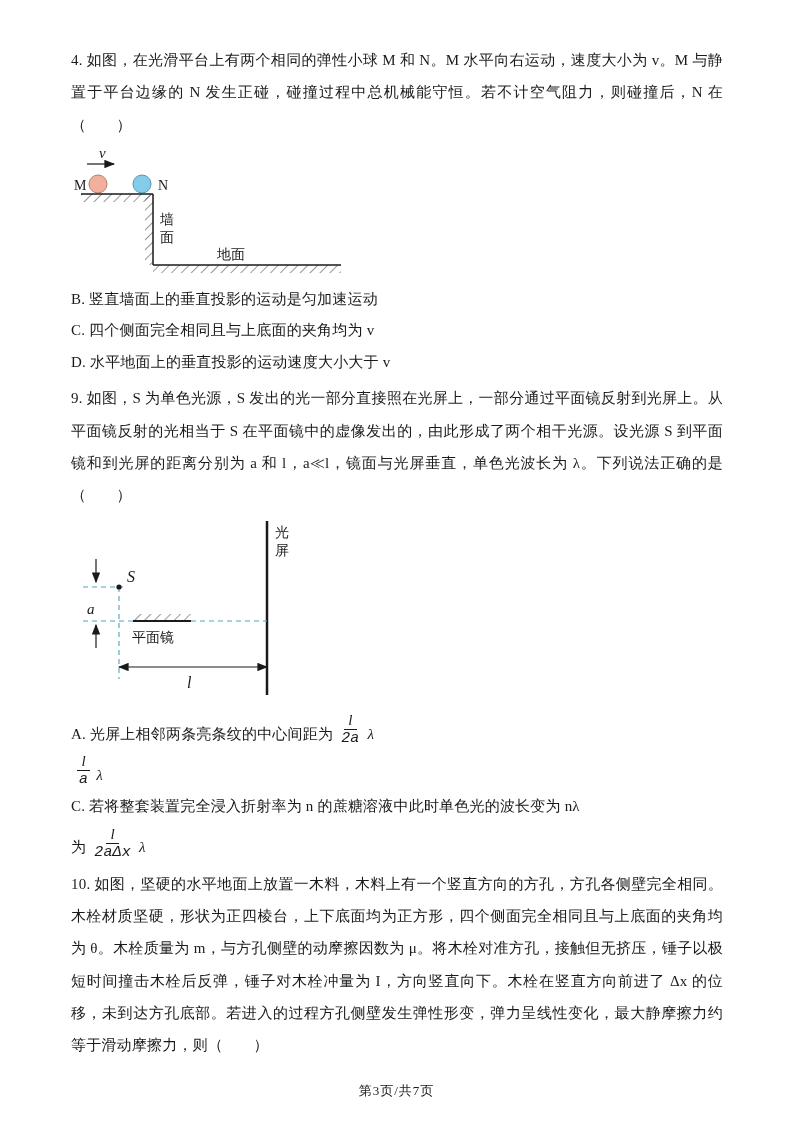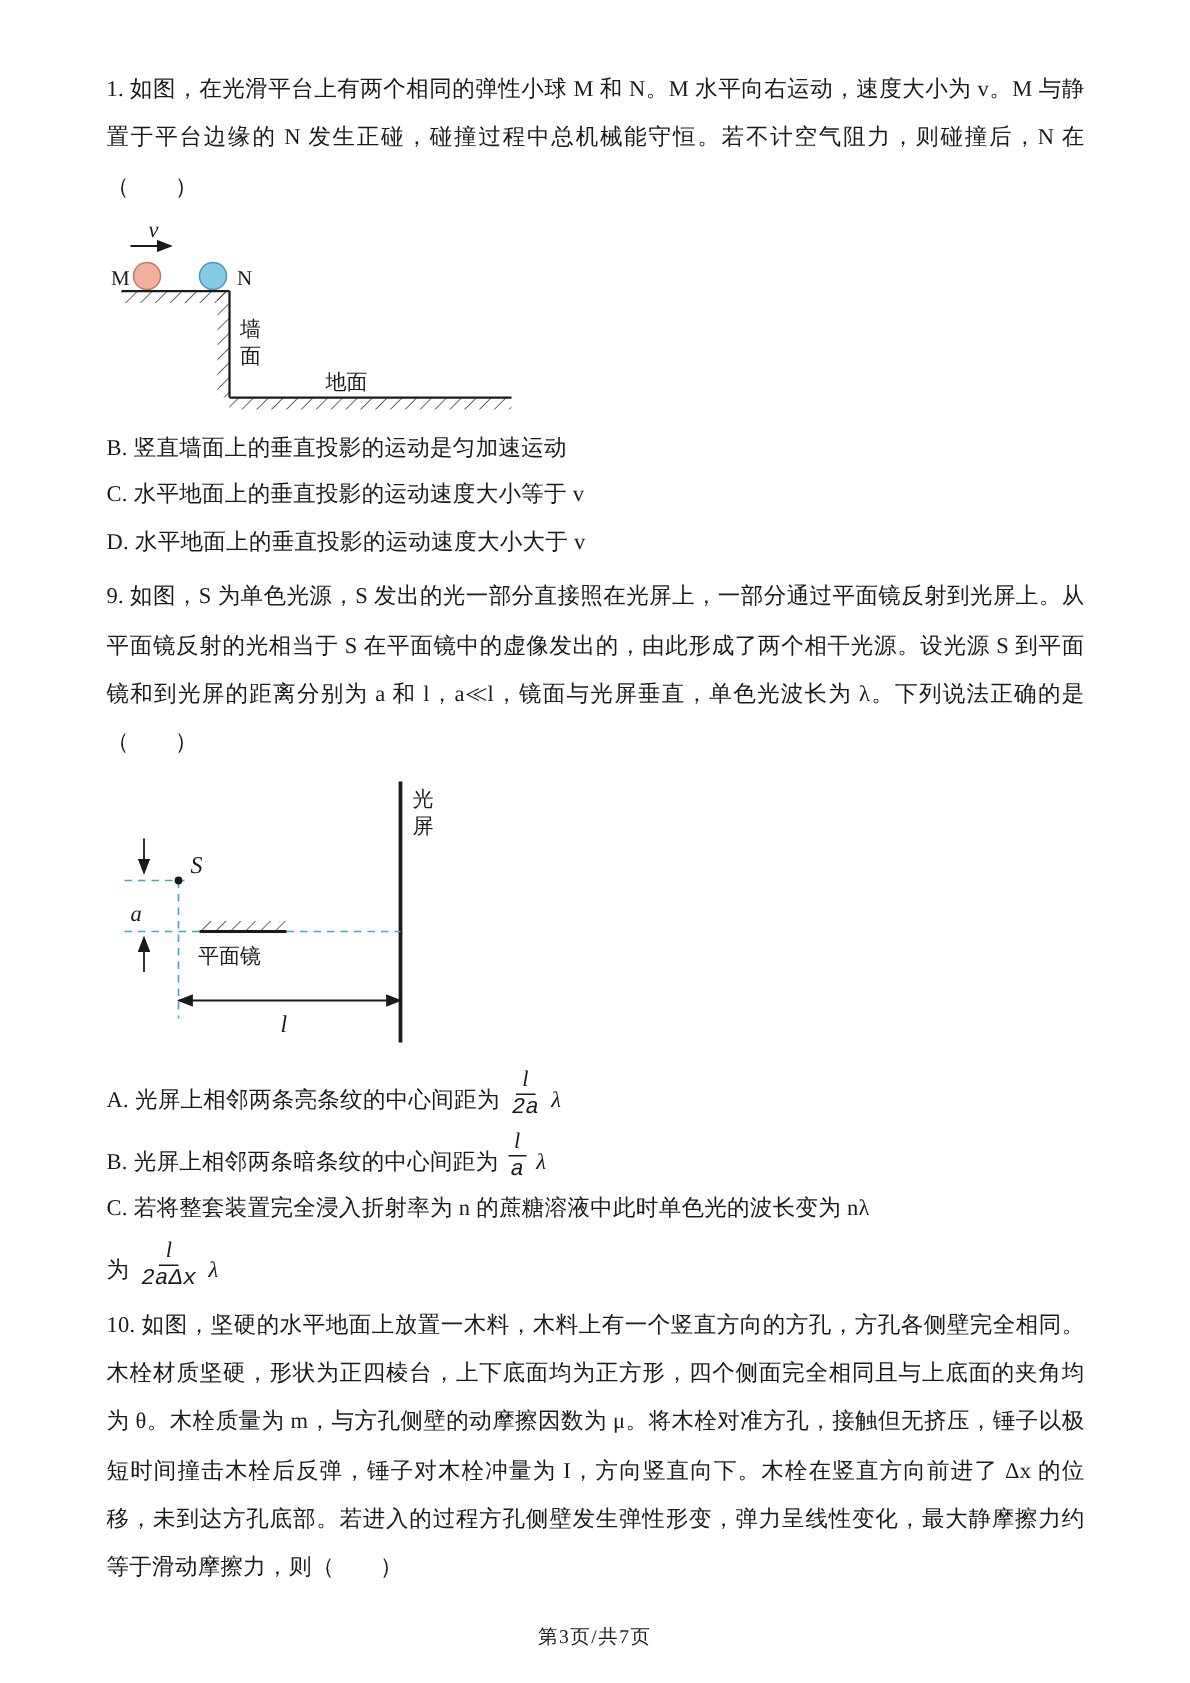--- a/index.html
+++ b/index.html
@@ -45,21 +45,21 @@
     text-align:center; font-size:13px; letter-spacing:1px;
     font-family:"Liberation Serif","DejaVu Serif",serif; color:#1a1a1a;
   }
 </style>
 </head>
 <body>
 
 <div class="page">
 
   <section>
-    <p class="stem">1. 如图，在光滑平台上有两个相同的弹性小球 M 和 N。M 水平向右运动，速度大小为 v。M 与静置于平台边缘的 N 发生正碰，碰撞过程中总机械能守恒。若不计空气阻力，则碰撞后，N 在（　　）</p>
+    <p class="stem">4. 如图，在光滑平台上有两个相同的弹性小球 M 和 N。M 水平向右运动，速度大小为 v。M 与静置于平台边缘的 N 发生正碰，碰撞过程中总机械能守恒。若不计空气阻力，则碰撞后，N 在（　　）</p>
 
     <svg class="diagram d1" width="280" height="135" viewBox="0 0 280 135" xmlns="http://www.w3.org/2000/svg">
       <defs>
         <pattern id="h1" patternUnits="userSpaceOnUse" width="7" height="7" patternTransform="rotate(45)">
           <line x1="0" y1="0" x2="0" y2="7" stroke="#333" stroke-width="1"></line>
         </pattern>
         <marker id="ar1" markerWidth="9" markerHeight="7" refX="8" refY="3.5" orient="auto-start-reverse">
           <path d="M0,0 L9,3.5 L0,7 Z" fill="#1a1a1a"></path>
         </marker>
       </defs>
@@ -80,21 +80,21 @@
       <text x="89" y="79">墙</text>
       <text x="89" y="97">面</text>
 
       <rect x="82" y="120" width="188" height="8" fill="url(#h1)"></rect>
       <line x1="82" y1="120" x2="270" y2="120" stroke="#1a1a1a" stroke-width="1.5"></line>
       <text x="146" y="114">地面</text>
     </svg>
 
     <div class="options">
       <p class="opt">B. 竖直墙面上的垂直投影的运动是匀加速运动</p>
-      <p class="opt">C. 水平地面上的垂直投影的运动速度大小等于 v</p>
+      <p class="opt">C. 四个侧面完全相同且与上底面的夹角均为 v</p>
       <p class="opt">D. 水平地面上的垂直投影的运动速度大小大于 v</p>
     </div>
   </section>
 
   <section>
     <p class="stem">9. 如图，S 为单色光源，S 发出的光一部分直接照在光屏上，一部分通过平面镜反射到光屏上。从平面镜反射的光相当于 S 在平面镜中的虚像发出的，由此形成了两个相干光源。设光源 S 到平面镜和到光屏的距离分别为 a 和 l，a≪l，镜面与光屏垂直，单色光波长为 λ。下列说法正确的是（　　）</p>
 
     <svg class="diagram d2" width="250" height="190" viewBox="0 0 250 190" xmlns="http://www.w3.org/2000/svg">
       <defs>
         <pattern id="h2" patternUnits="userSpaceOnUse" width="7" height="7" patternTransform="rotate(45)">
@@ -131,21 +131,20 @@
     <div class="options">
       <p class="opt frac-line">
         <span>A. 光屏上相邻两条亮条纹的中心间距为</span>
         <span class="frac">
           <span class="num">l</span>
           <span class="den">2a</span>
         </span>
         <span class="mvar">λ</span>
       </p>
       <p class="opt frac-line">
-        <span>B. 光屏上相邻两条暗条纹的中心间距为</span>
         <span class="frac">
           <span class="num">l</span>
           <span class="den">a</span>
         </span>
         <span class="mvar">λ</span>
       </p>
       <p class="opt">C. 若将整套装置完全浸入折射率为 n 的蔗糖溶液中此时单色光的波长变为 nλ</p>
       <div>
         <p class="opt frac-line">
           <span>为</span>

